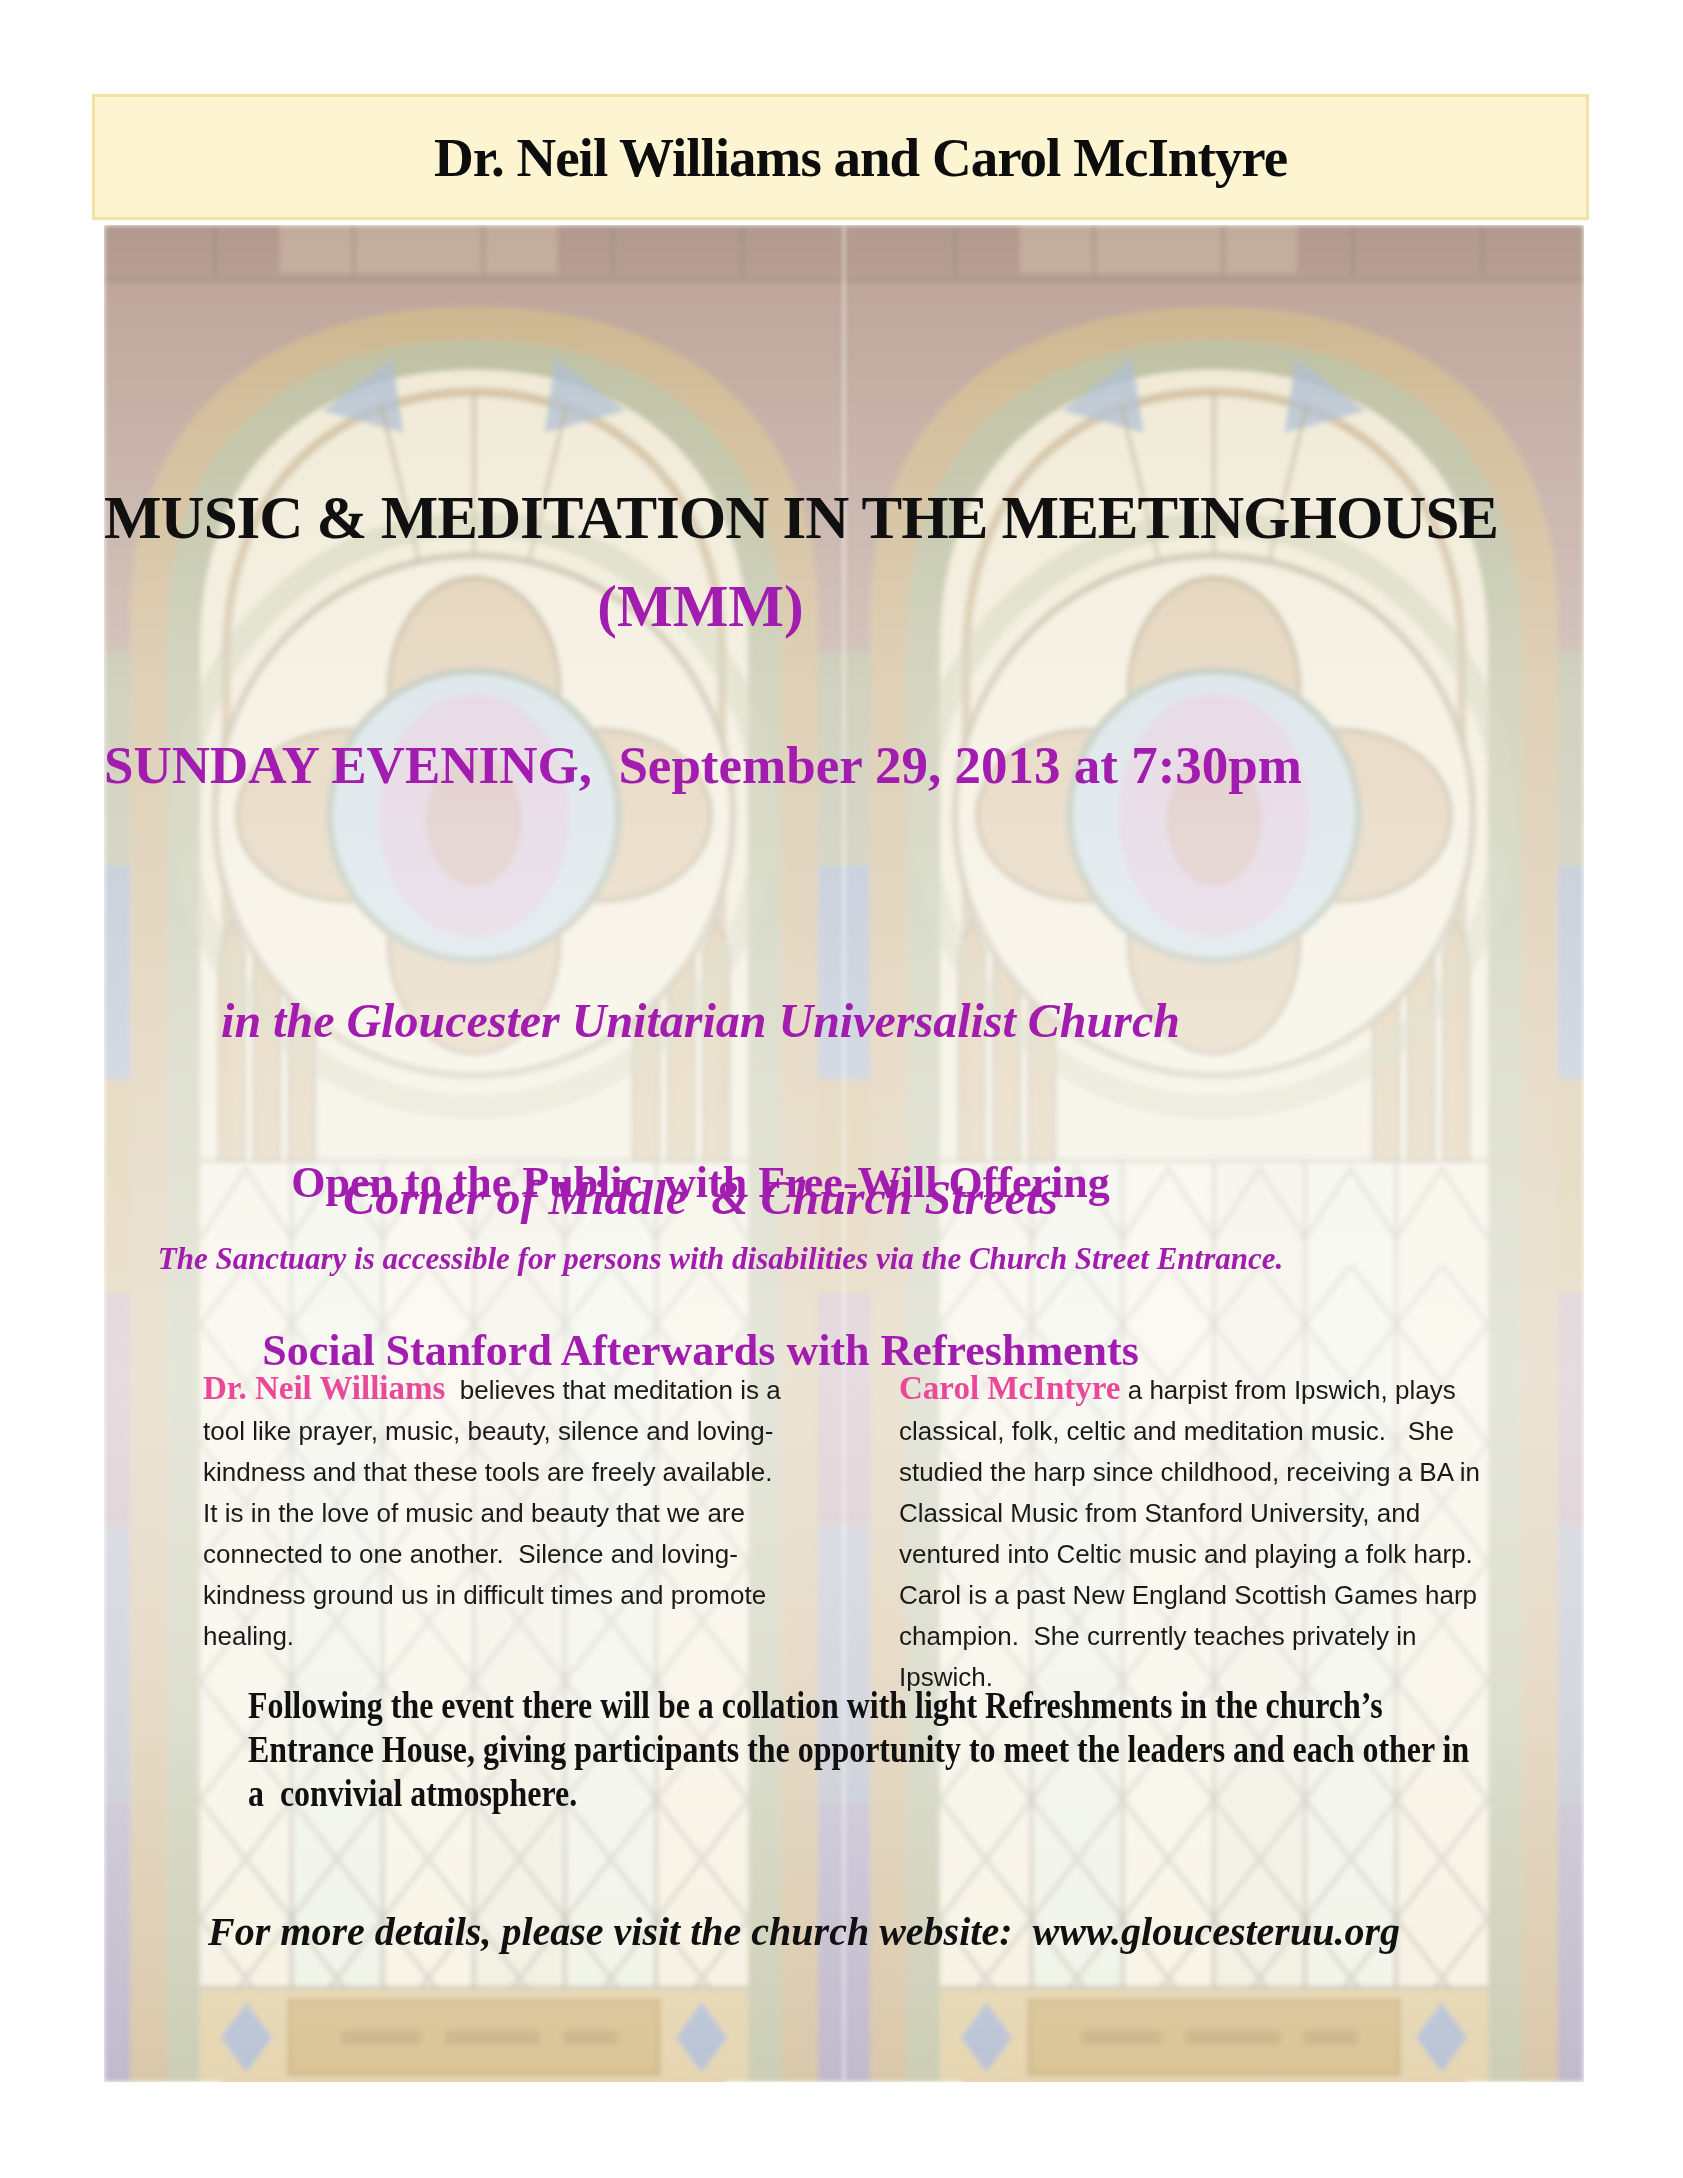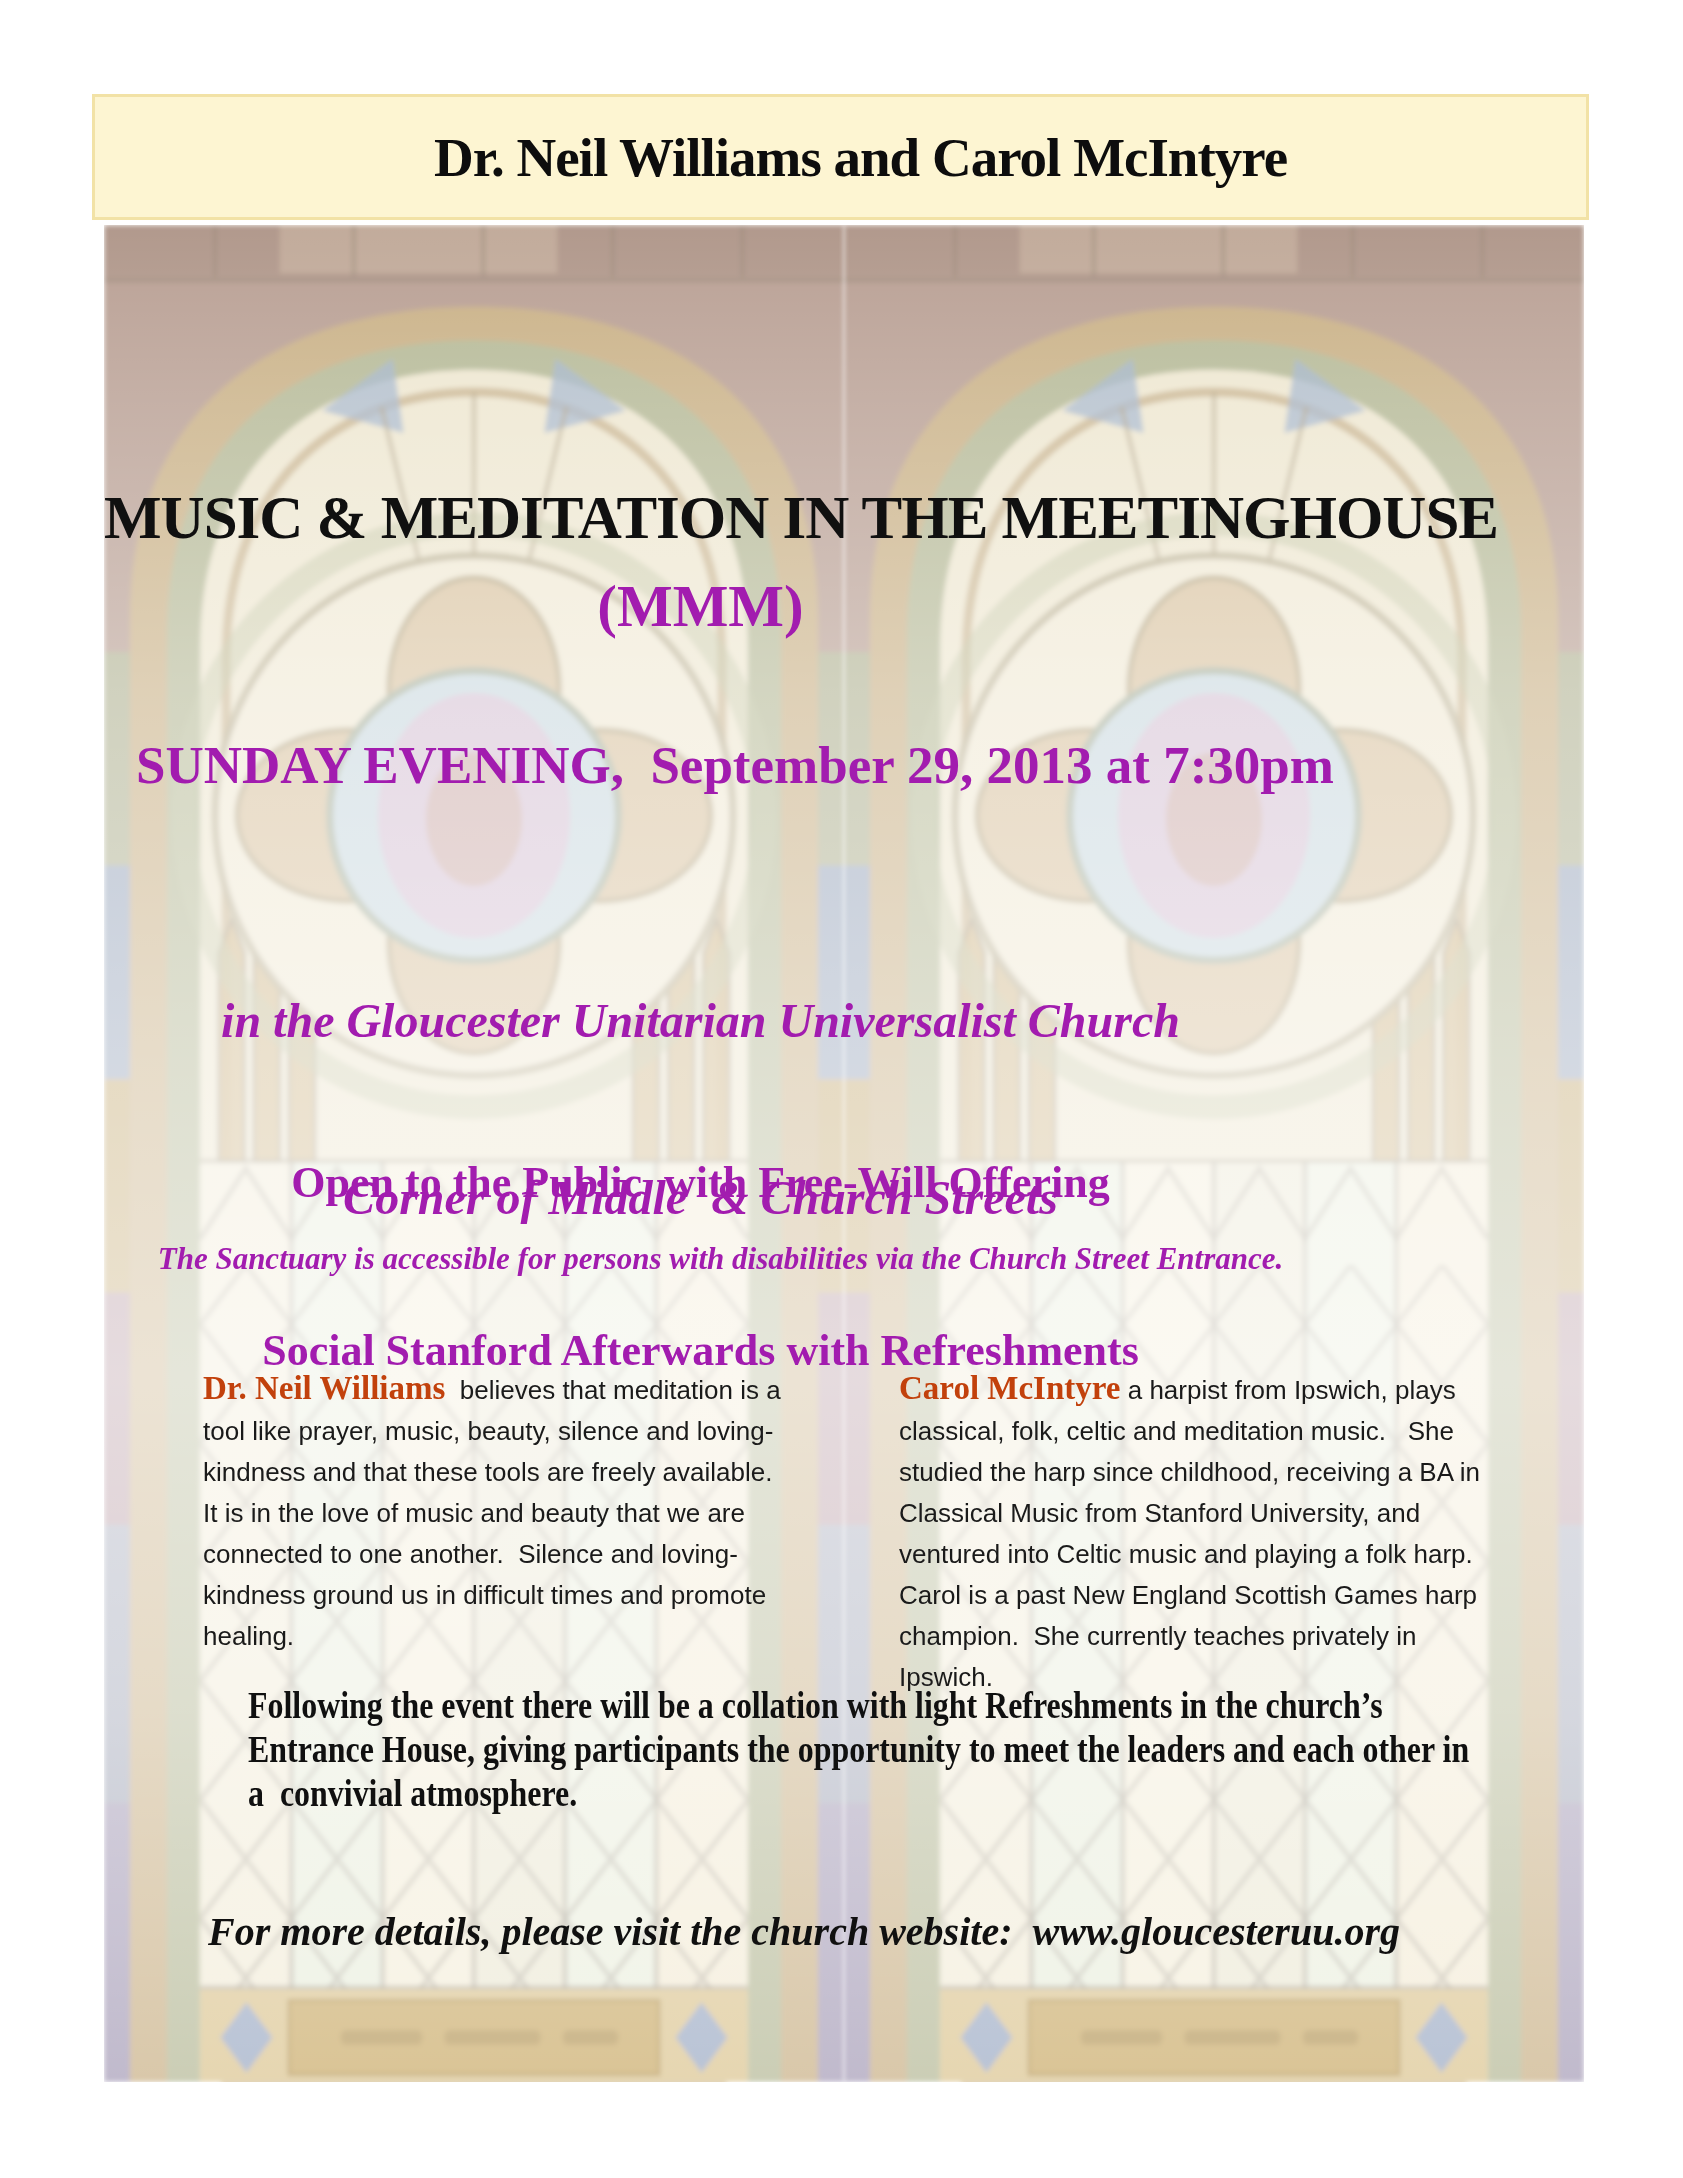--- a/index.html
+++ b/index.html
@@ -25,36 +25,36 @@
   .glass svg { display:block; }
 
   .txt { position:absolute; color:#a21caf; }
   .centered { left:104px; width:1193px; text-align:center; }
 
   .main-title {
     top:483px; font-weight:bold; font-size:61px; letter-spacing:-1px;
     white-space:pre; color:#101010;
   }
   .mmm { top:572px; font-weight:bold; font-size:59px; white-space:pre; }
-  .date-line { top:735px; font-weight:bold; font-size:53px; white-space:pre;padding-left:32px; }
+  .date-line { top:735px; font-weight:bold; font-size:53px; white-space:pre; }
   .loc-block { top:873px; font-weight:bold; font-style:italic; font-size:48px; line-height:59px; white-space:pre; }
   .open-block { top:1043px; font-weight:bold; font-size:44px; line-height:56px; white-space:pre; }
   .sanct { top:1241px; font-weight:bold; font-style:italic; font-size:31px; white-space:pre;padding-left:20px; }
 
   .bio {
     position:absolute; top:1368px;
     font-family:"Liberation Sans","DejaVu Sans",sans-serif;
     font-size:26px; line-height:41px; color:#1a1a1a;
     white-space:pre-wrap;
   }
   .bio-left  { left:203px; width:594px; }
   .bio-right { left:899px; width:586px; }
   .bio-name {
     font-family:"Liberation Serif","DejaVu Serif",serif;
-    font-weight:bold; font-size:33px; color:#c2410c;
+    font-weight:bold; font-size:33px; color:#ec4899;
   }
 
   .collation {
     top:1683px; left:248px; width:1455px;
     transform:scaleX(0.84); transform-origin:left top;
     font-weight:bold; font-size:38px; line-height:44px;
     white-space:pre-wrap; color:#101010;
   }
   .website {
     top:1908px; left:104px; width:1346px; box-sizing:border-box; padding-left:54px;

